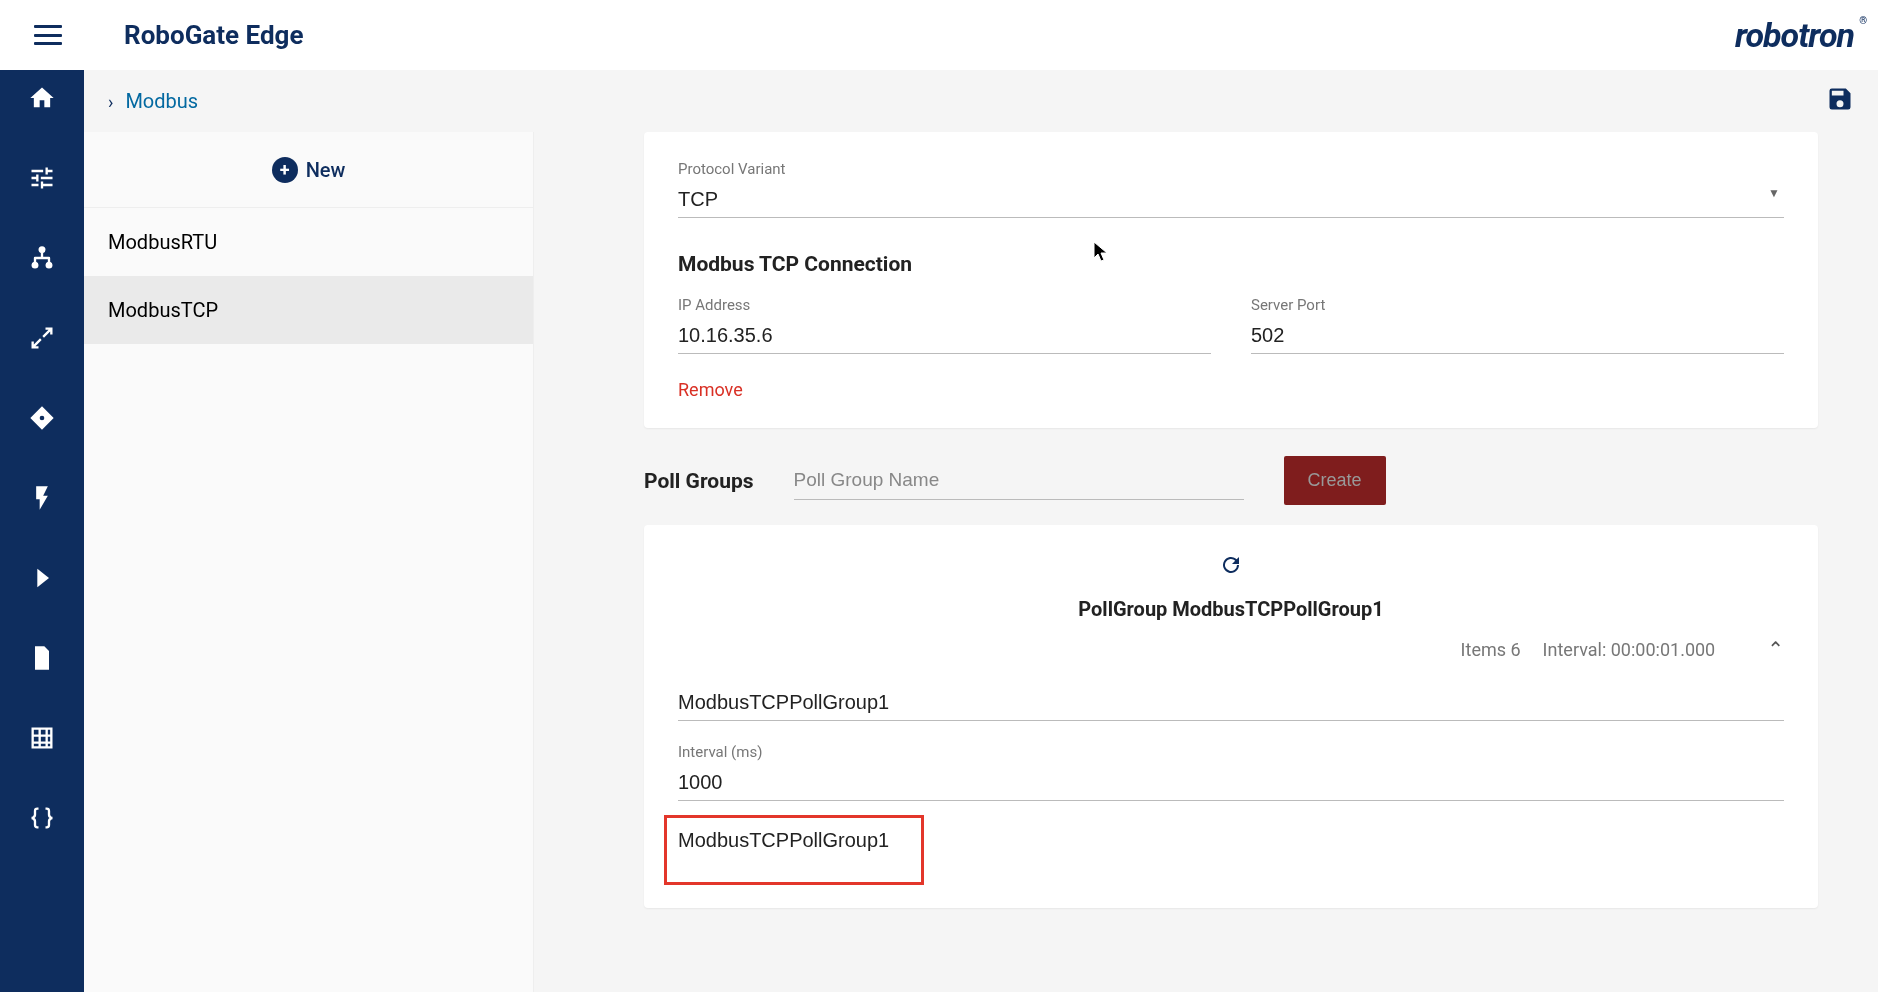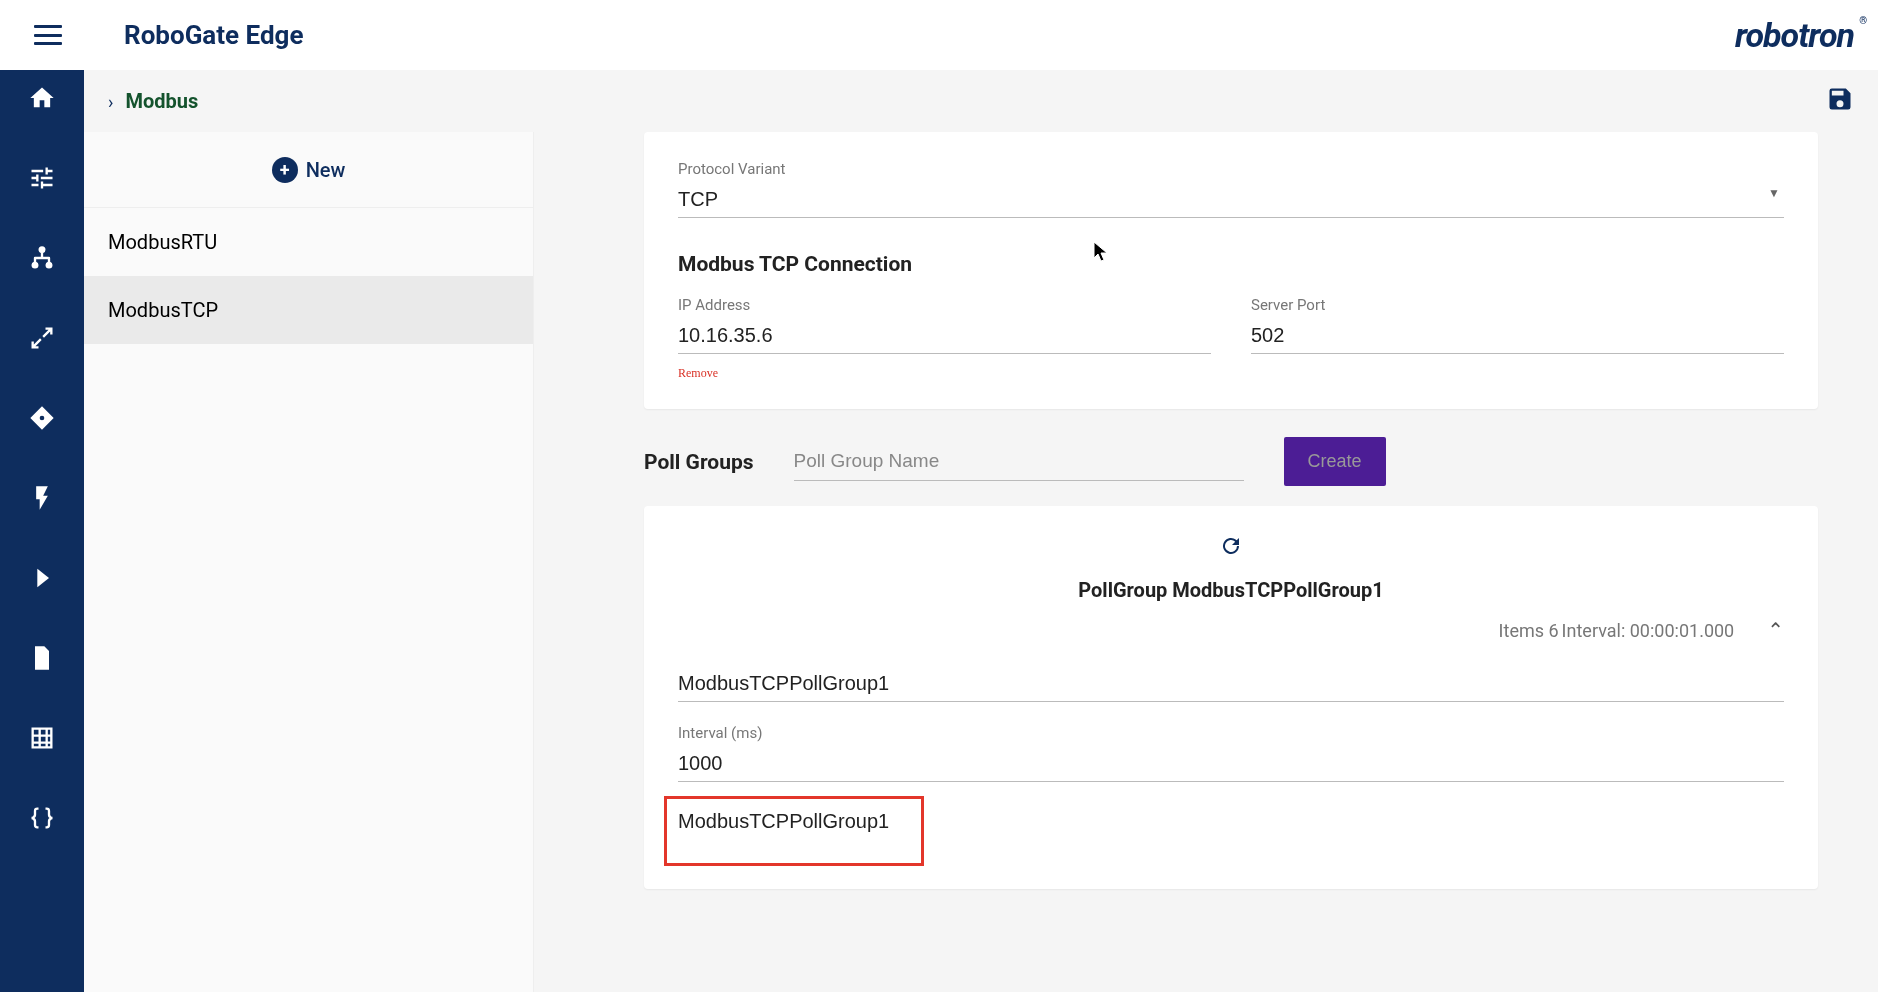--- a/index.html
+++ b/index.html
@@ -16,21 +16,21 @@
 
 .nav-rail { width: 84px; background: #0e2d5e; display: flex; flex-direction: column; align-items: center; padding-top: 12px; gap: 48px; }
 .nav-icon { width: 32px; height: 32px; display: flex; align-items: center; justify-content: center; color: #fff; cursor: pointer; }
 .nav-icon svg { width: 28px; height: 28px; fill: #fff; }
 .nav-icon.active { background: #0e2d5e; }
 
 .content { flex: 1; display: flex; flex-direction: column; background: #f5f5f5; }
 
 .breadcrumb-bar { height: 62px; display: flex; align-items: center; padding: 0 24px; background: #f5f5f5; }
 .breadcrumb-chevron { color: #0e2d5e; font-size: 18px; margin-right: 12px; }
-.breadcrumb-text { color: #14532d; font-weight: 700; font-size: 20px; }
+.breadcrumb-text { color: #0369a1; font-weight: 400; font-size: 20px; }
 .save-btn { margin-left: auto; color: #0e2d5e; cursor: pointer; }
 .save-btn svg { width: 28px; height: 28px; fill: #0e2d5e; }
 
 .body-row { flex: 1; display: flex; overflow: hidden; }
 
 .side-panel { width: 450px; background: #fafafa; display: flex; flex-direction: column; border-right: 1px solid #eee; }
 .new-row { height: 76px; display: flex; align-items: center; justify-content: center; gap: 8px; cursor: pointer; border-bottom: 1px solid #eee; }
 .new-plus { width: 26px; height: 26px; border-radius: 50%; background: #0e2d5e; color: #fff; display: flex; align-items: center; justify-content: center; font-size: 18px; font-weight: bold; }
 .new-text { color: #0e2d5e; font-size: 20px; font-weight: 500; }
 .list-item { padding: 22px 24px; font-size: 20px; color: #000000; cursor: pointer; }
@@ -43,32 +43,32 @@
 .field-label { font-size: 15px; color: #777; margin-bottom: 4px; }
 .field-input { font-size: 20px; color: #222; border: none; border-bottom: 1px solid #bbb; padding: 6px 0; width: 100%; background: transparent; }
 .select-row { position: relative; }
 .select-row .caret { position: absolute; right: 4px; top: 26px; font-size: 12px; color: #666; }
 
 .section-title { font-size: 21px; font-weight: 700; color: #222; margin: 34px 0 20px 0; }
 
 .two-col { display: flex; gap: 40px; }
 .col { flex: 1; }
 
-.remove-link { color: #d93025; font-size: 12px; cursor: pointer; margin-top: 12px; display: inline-block; font-family: Liberation Serif, serif; }
+.remove-link { color: #d93025; font-size: 18px; cursor: pointer; margin-top: 25px; display: inline-block; }
 
 .pollgroups-header { display: flex; align-items: center; gap: 40px; margin: 28px 0 20px 0; }
 .pollgroups-title { font-size: 21px; font-weight: 700; color: #222; }
 .pg-name-input { flex: 0 0 450px; border: none; border-bottom: 1px solid #bbb; font-size: 19px; padding: 8px 0; background: transparent; }
 .pg-name-input::placeholder { color: #888; }
-.create-btn { background: #4c1d95; color: #999; border: none; padding: 14px 24px; font-size: 18px; cursor: default; border-radius: 2px; }
+.create-btn { background: #7f1d1d; color: #999; border: none; padding: 14px 24px; font-size: 18px; cursor: default; border-radius: 2px; }
 
 .pg-card-header { display: flex; align-items: center; gap: 16px; flex-direction: column; }
 .refresh-icon svg { width: 24px; height: 24px; fill: #0e2d5e; }
 .pg-title { font-size: 20px; font-weight: 700; color: #222; }
-.pg-meta { margin-left: auto; color: #777; font-size: 18px; display: flex; gap: 3px; align-items: center; }
+.pg-meta { margin-left: auto; color: #777; font-size: 18px; display: flex; gap: 22px; align-items: center; }
 .expand-caret { font-size: 20px; color: #555; cursor: pointer; margin-left: 30px; }
 
 .pg-body { margin-top: 24px; }
 .pg-body .field-group { margin-bottom: 22px; }
 
 .highlight-box { position: absolute; border: 3px solid #e3362a; pointer-events: none; }
 
 .cursor { position: absolute; left: 560px; top: 110px; z-index: 100; pointer-events: none; }
 .cursor svg { width: 16px; height: 20px; }
 </style>

